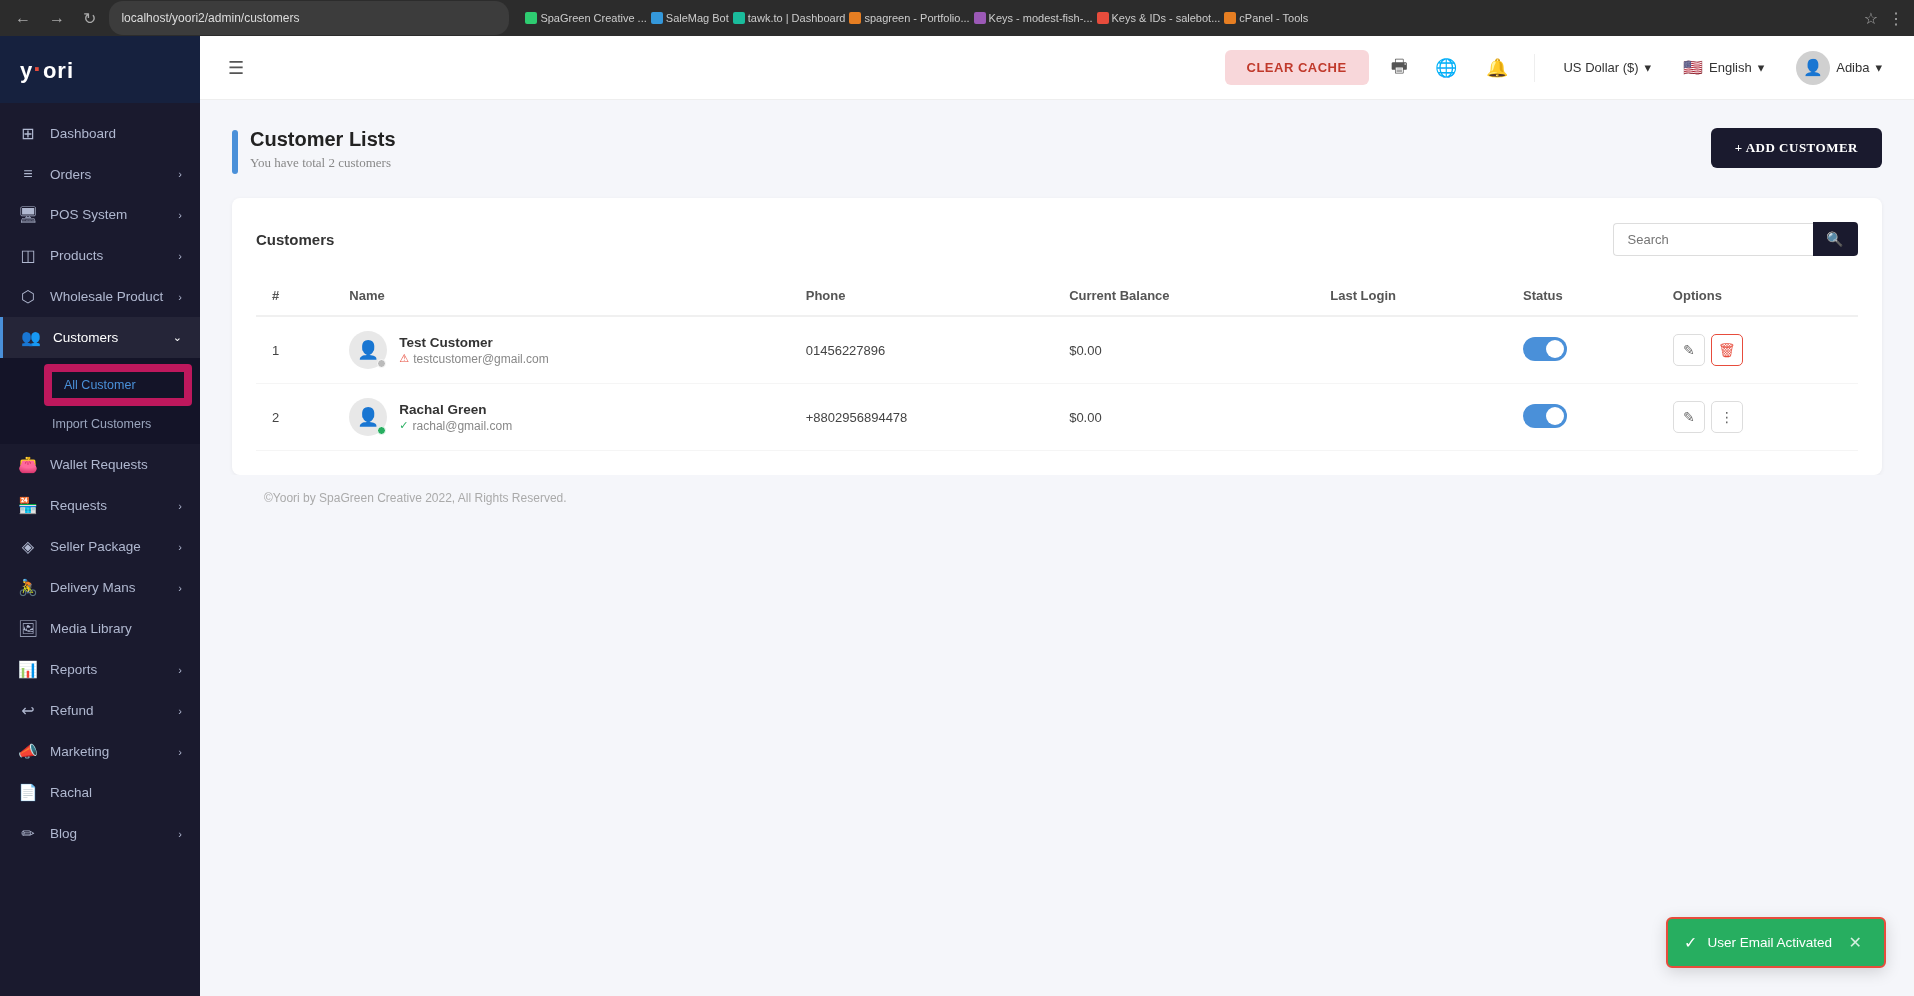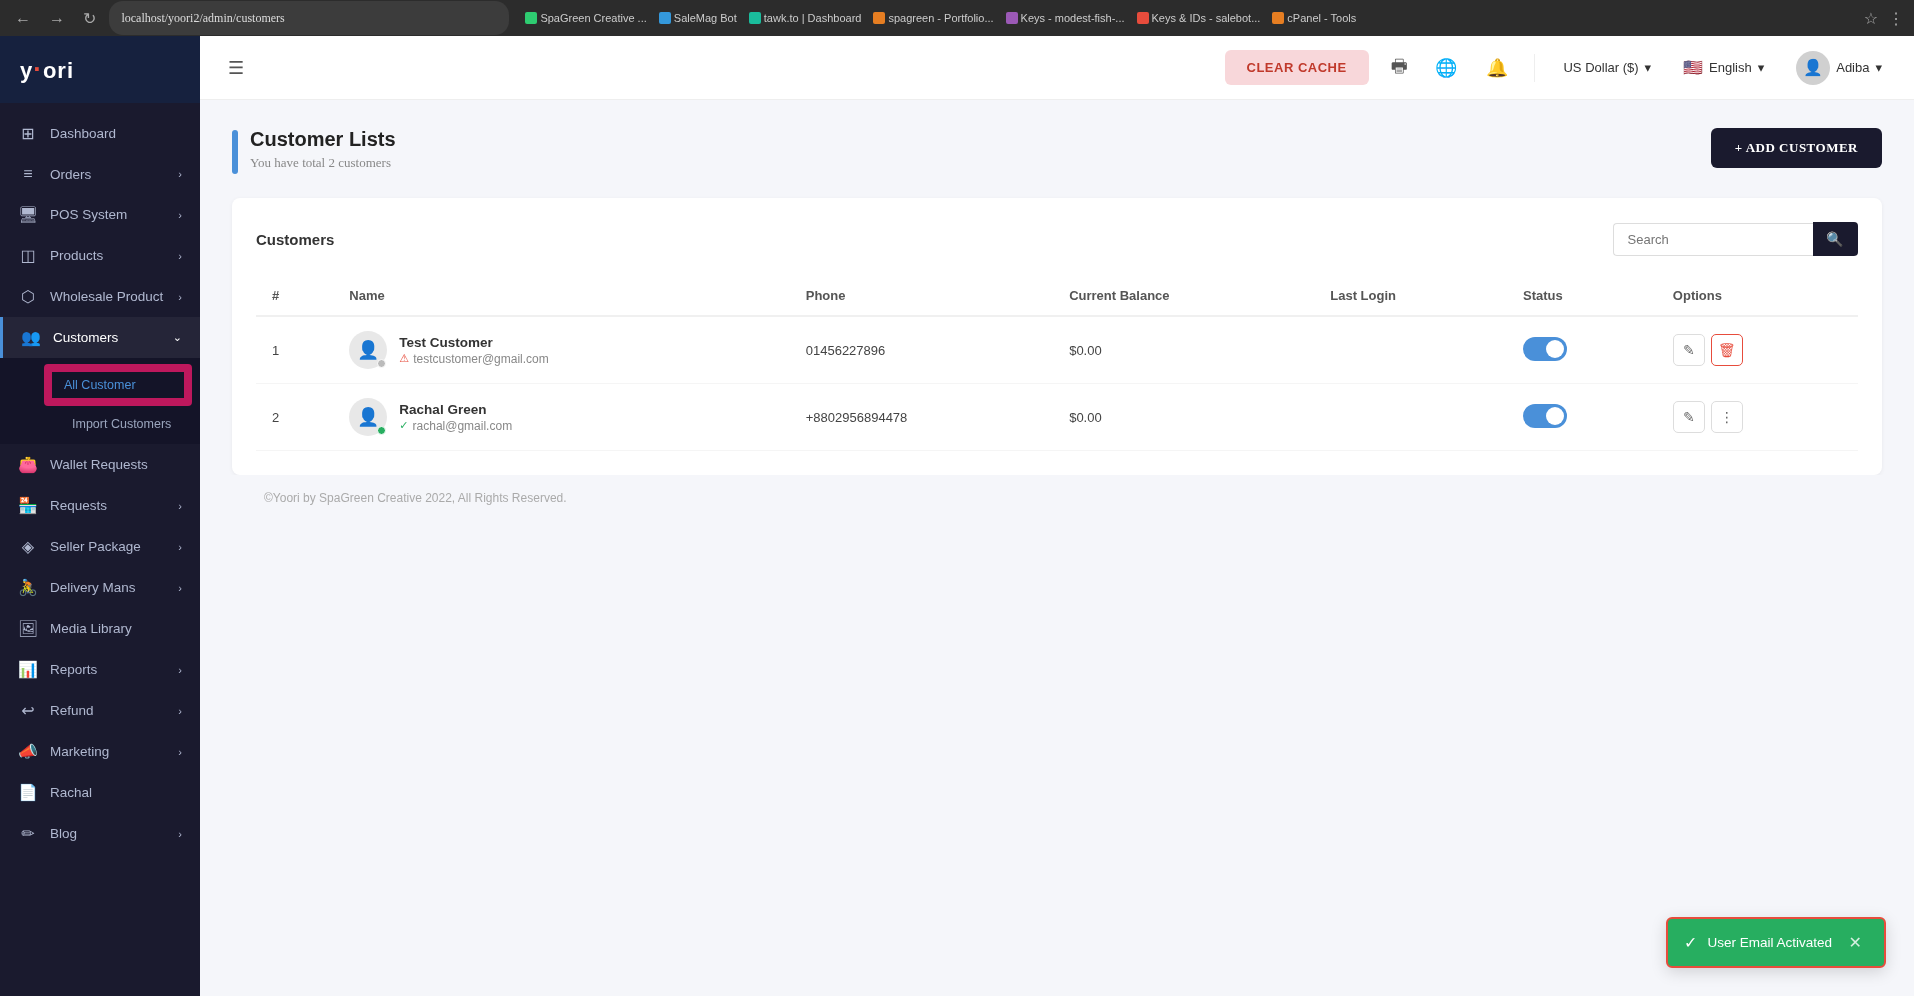--- a/index.html
+++ b/index.html
@@ -27,25 +27,24 @@
       flex: 1;
       background: #3c3c3c;
       border-radius: 14px;
       height: 34px;
       display: flex;
       align-items: center;
       padding: 0 12px;
       color: #ddd;
       font-size: 12px;
       max-width: 400px;
-      font-family: Liberation Serif, serif;
     }
     .browser-bookmarks {
       display: flex;
-      gap: 12px;
+      gap: 4px;
       align-items: center;
       margin-left: 8px;
     }
     .bookmark-item {
       color: #ccc;
       font-size: 11px;
       display: flex;
       align-items: center;
       gap: 3px;
       cursor: pointer;
@@ -124,21 +123,20 @@
     .sub-menu {
       background: #141428;
       padding: 4px 0;
     }
     .sub-menu-item {
       padding: 9px 20px 9px 52px;
       font-size: 12.5px;
       color: #9aa5bd;
       cursor: pointer;
       display: block;
-      margin-left: 20px;
     }
     .sub-menu-item.active-border {
       border: 8px solid #be185d;
       border-radius: 4px;
       color: #4a90d9;
       margin: 2px 8px 2px 44px;
       padding: 6px 12px;
     }
 
     

